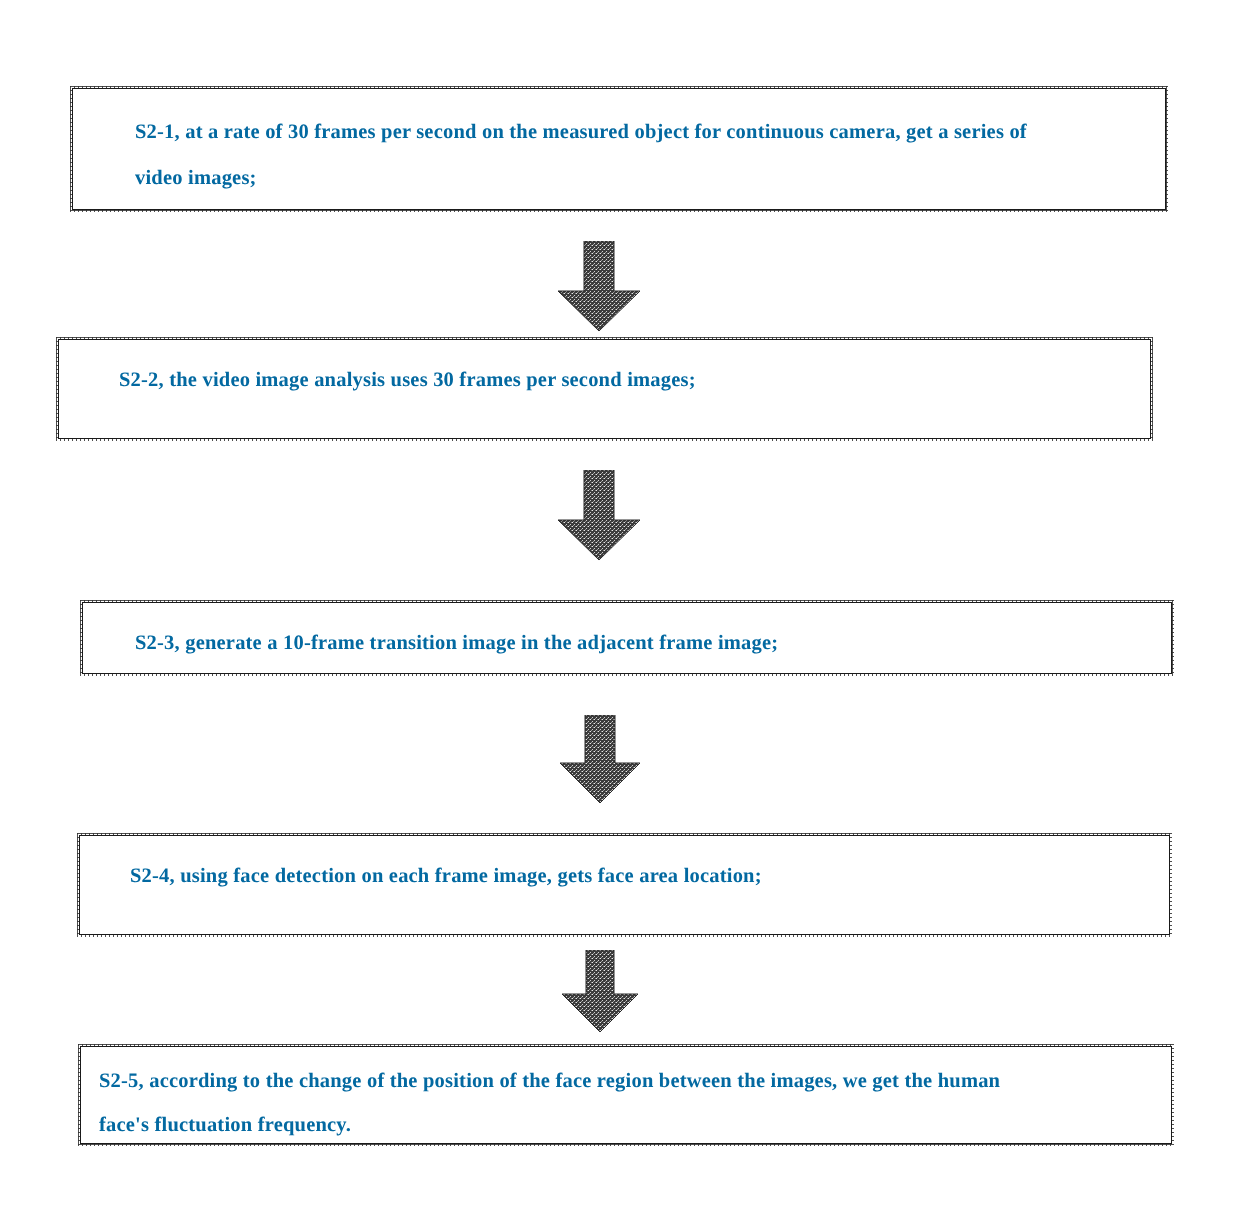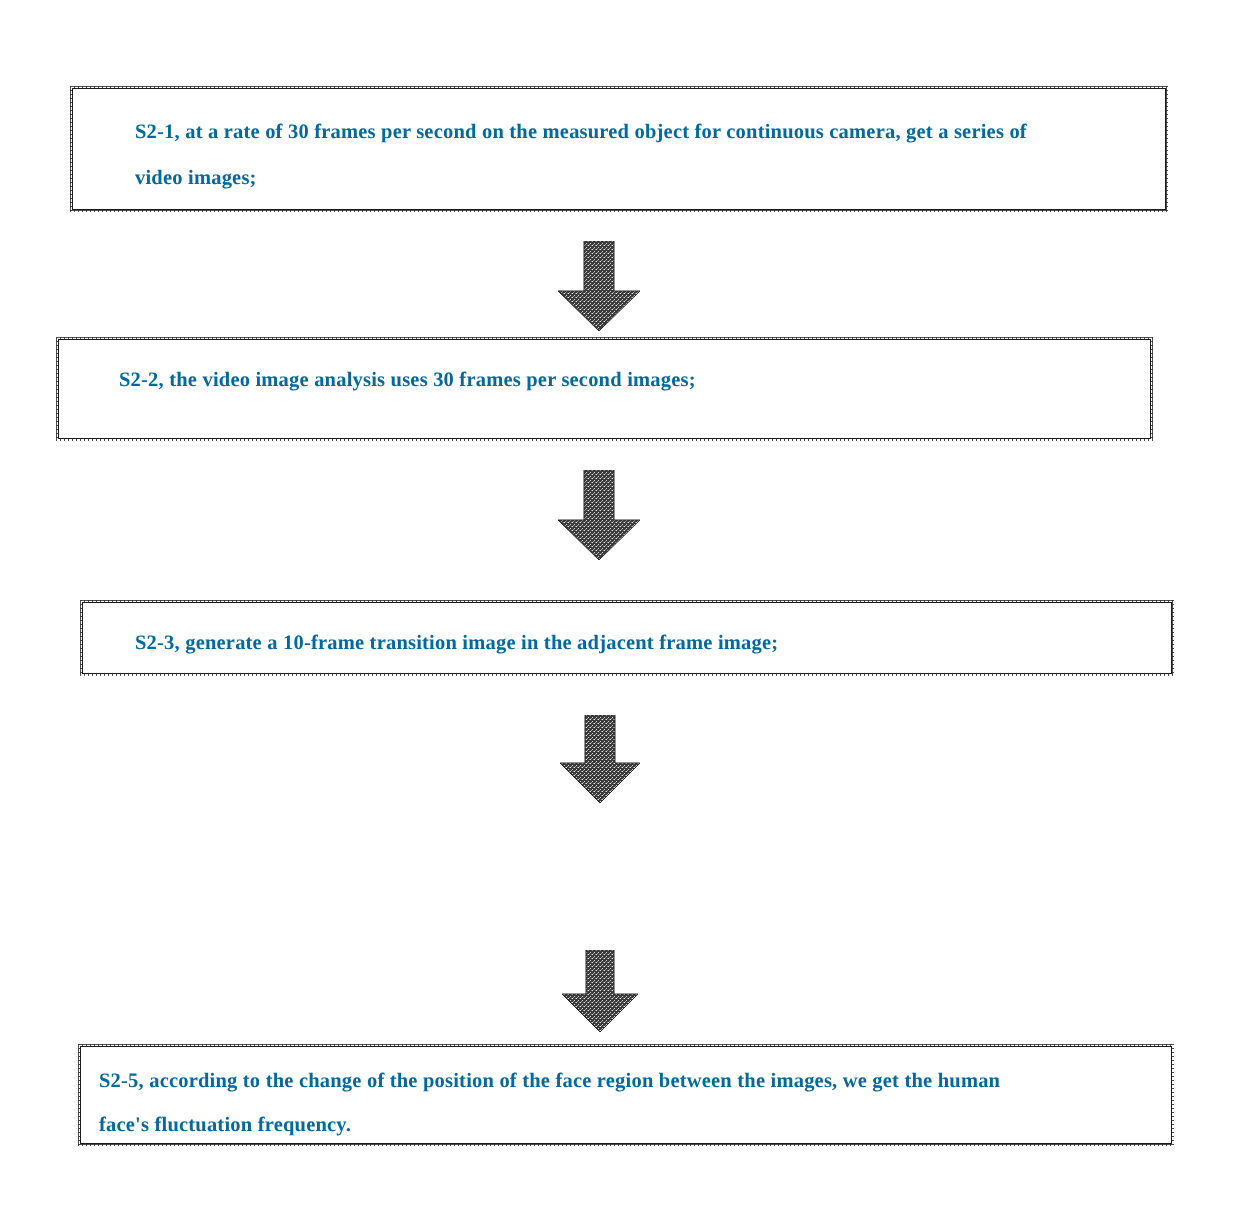--- a/index.html
+++ b/index.html
@@ -136,20 +136,23 @@
   <div class="node" id="node-3">
     <div class="node-text">S2-3, generate a 10-frame transition image in the adjacent frame image;</div>
   </div>
 
   <div class="arrow" id="arrow-3">
     <svg width="84" height="90" viewBox="0 0 84 90">
       <path d="M27,0 L57,0 L57,48 L82,48 L42,88 L2,48 L27,48 Z" fill="url(#dither)" stroke="#2a2a2a" stroke-width="1"></path>
     </svg>
   </div>
 
+  <div class="node" id="node-4">
+    <div class="node-text">S2-4, using face detection on each frame image, gets face area location;</div>
+  </div>
 
   <div class="arrow" id="arrow-4">
     <svg width="80" height="84" viewBox="0 0 80 84">
       <path d="M26,0 L54,0 L54,44 L78,44 L40,82 L2,44 L26,44 Z" fill="url(#dither)" stroke="#2a2a2a" stroke-width="1"></path>
     </svg>
   </div>
 
   <div class="node" id="node-5">
     <div class="node-text">S2-5, according to the change of the position of the face region between the images, we get the human
 face's fluctuation frequency.</div>

